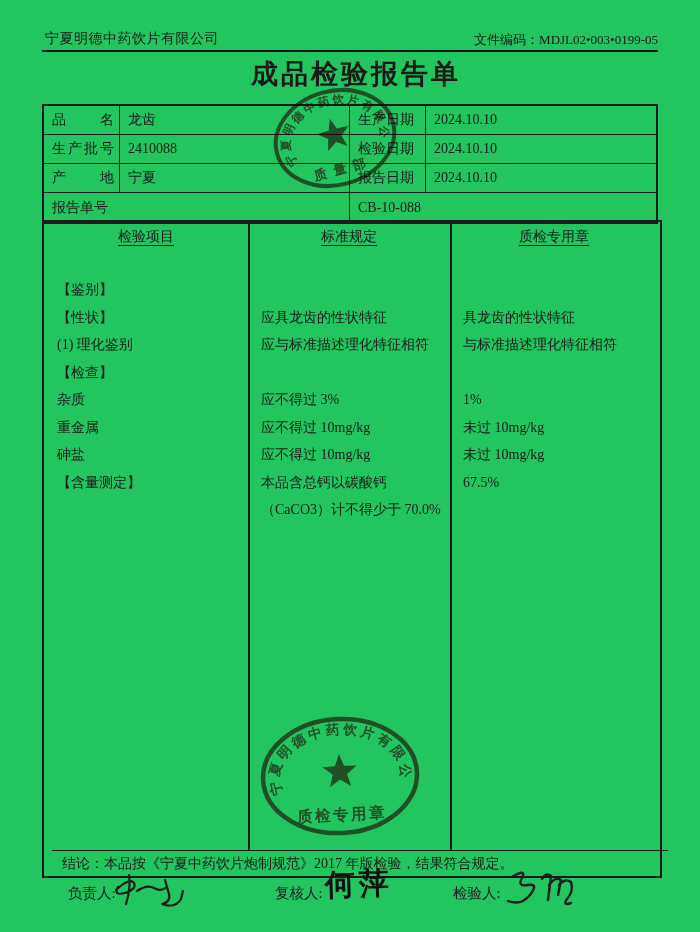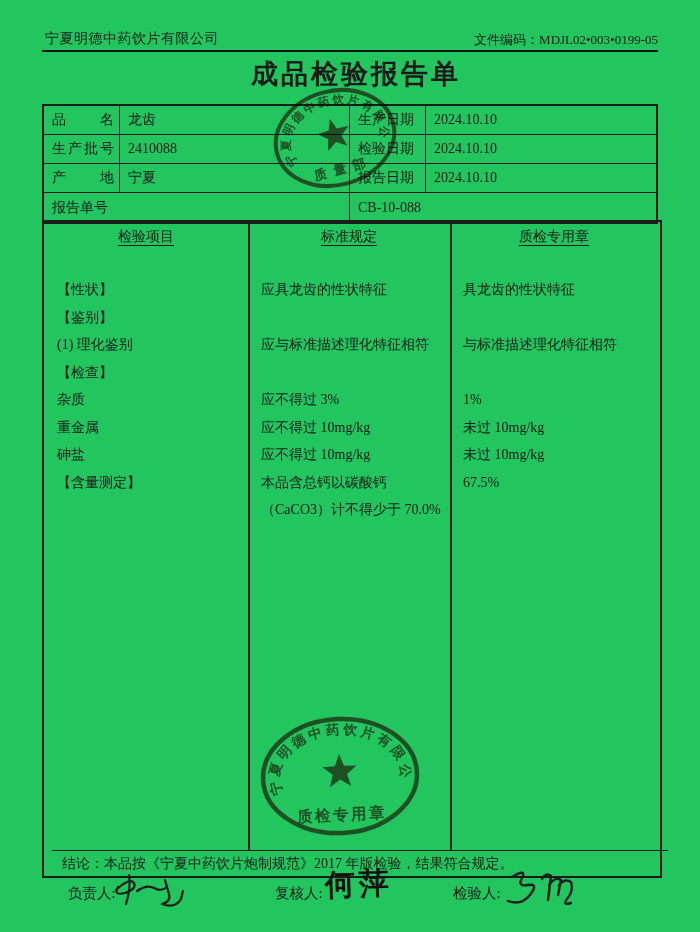--- a/index.html
+++ b/index.html
@@ -104,28 +104,28 @@
     <div class="vline v2"></div>
 
     <div class="spec-head">
       <div class="hc c1">检验项目</div>
       <div class="hc c2">标准规定</div>
       <div class="hc c3">质检专用章</div>
     </div>
 
     <div class="spec-body">
       <div class="spec-row">
+        <div class="cell i">【鉴别】</div>
+        <div class="cell s"></div>
+        <div class="cell r"></div>
+      </div>
+      <div class="spec-row">
         <div class="cell i">【性状】</div>
         <div class="cell s">应具龙齿的性状特征</div>
         <div class="cell r">具龙齿的性状特征</div>
-      </div>
-      <div class="spec-row">
-        <div class="cell i">【鉴别】</div>
-        <div class="cell s"></div>
-        <div class="cell r"></div>
       </div>
       <div class="spec-row">
         <div class="cell i">(1) 理化鉴别</div>
         <div class="cell s">应与标准描述理化特征相符</div>
         <div class="cell r">与标准描述理化特征相符</div>
       </div>
       <div class="spec-row">
         <div class="cell i">【检查】</div>
         <div class="cell s"></div>
         <div class="cell r"></div>

